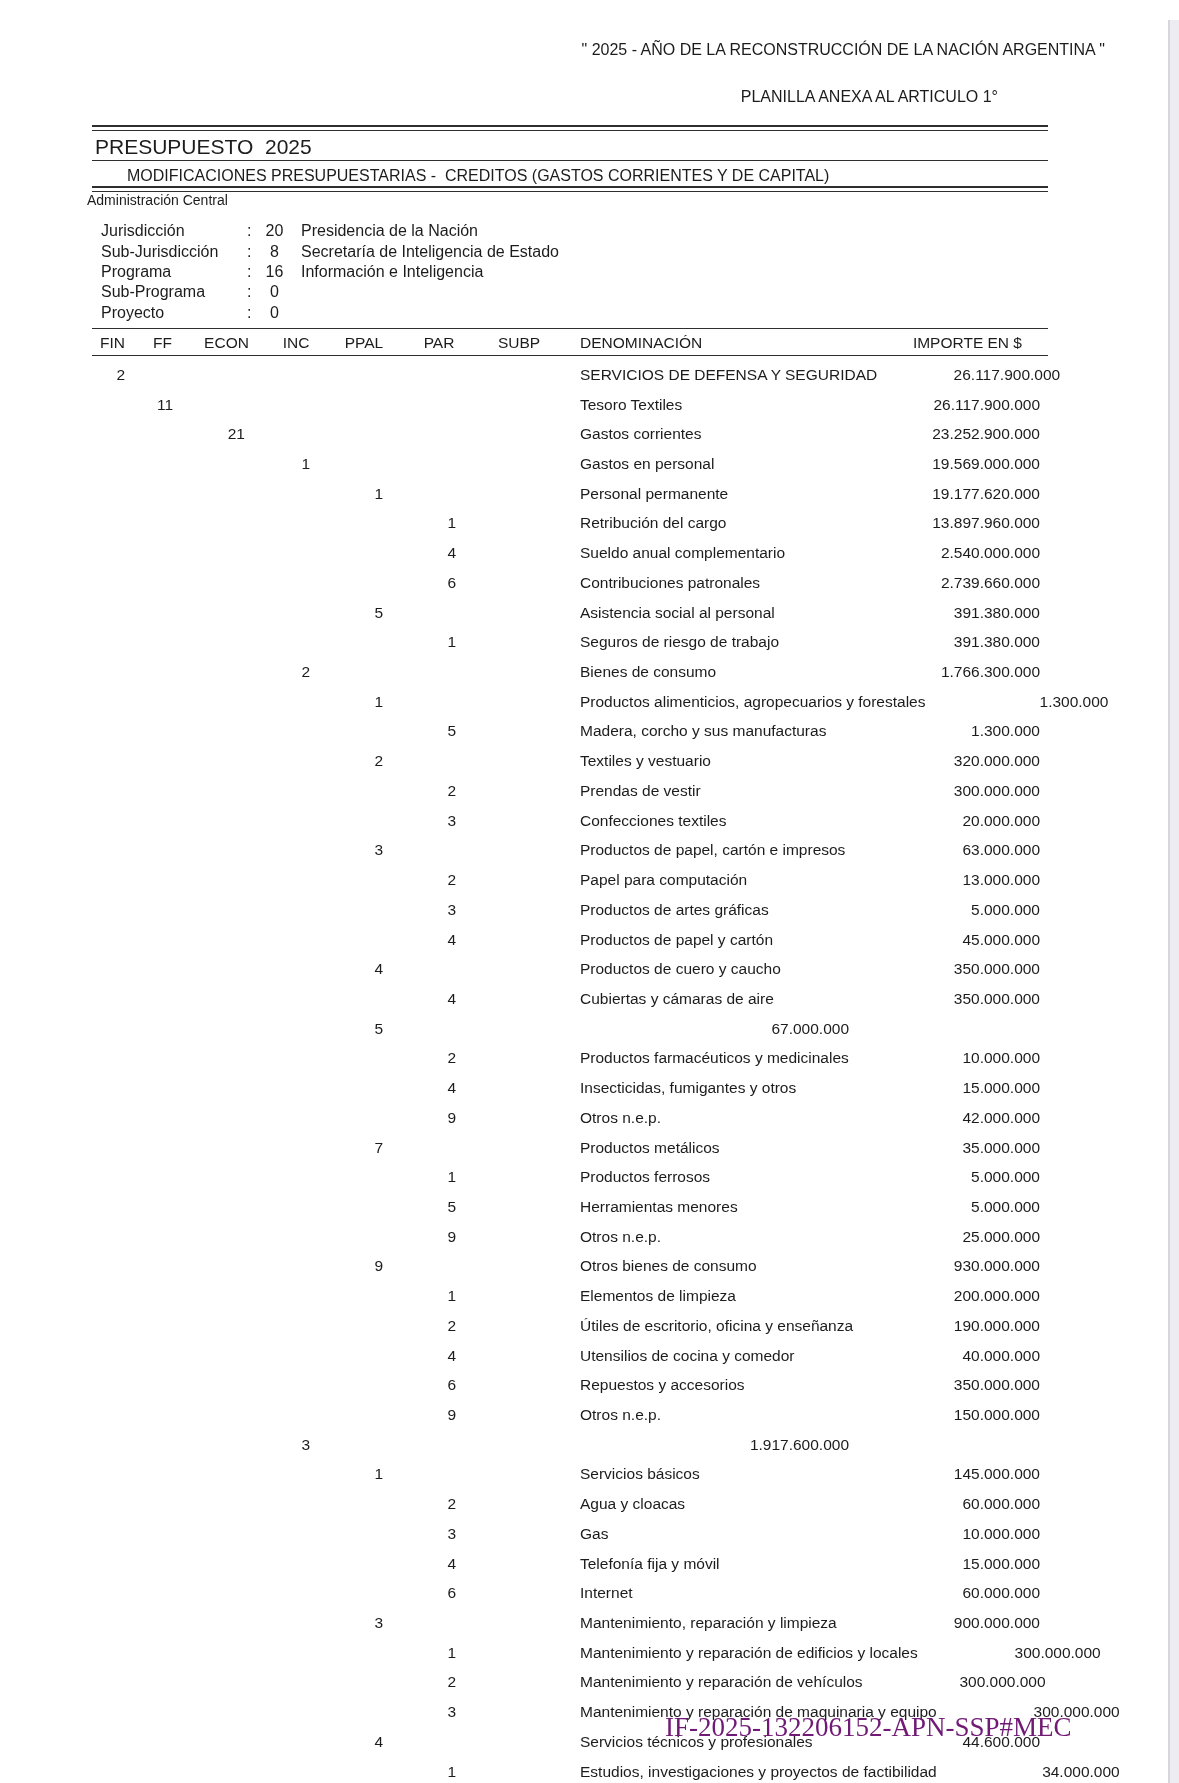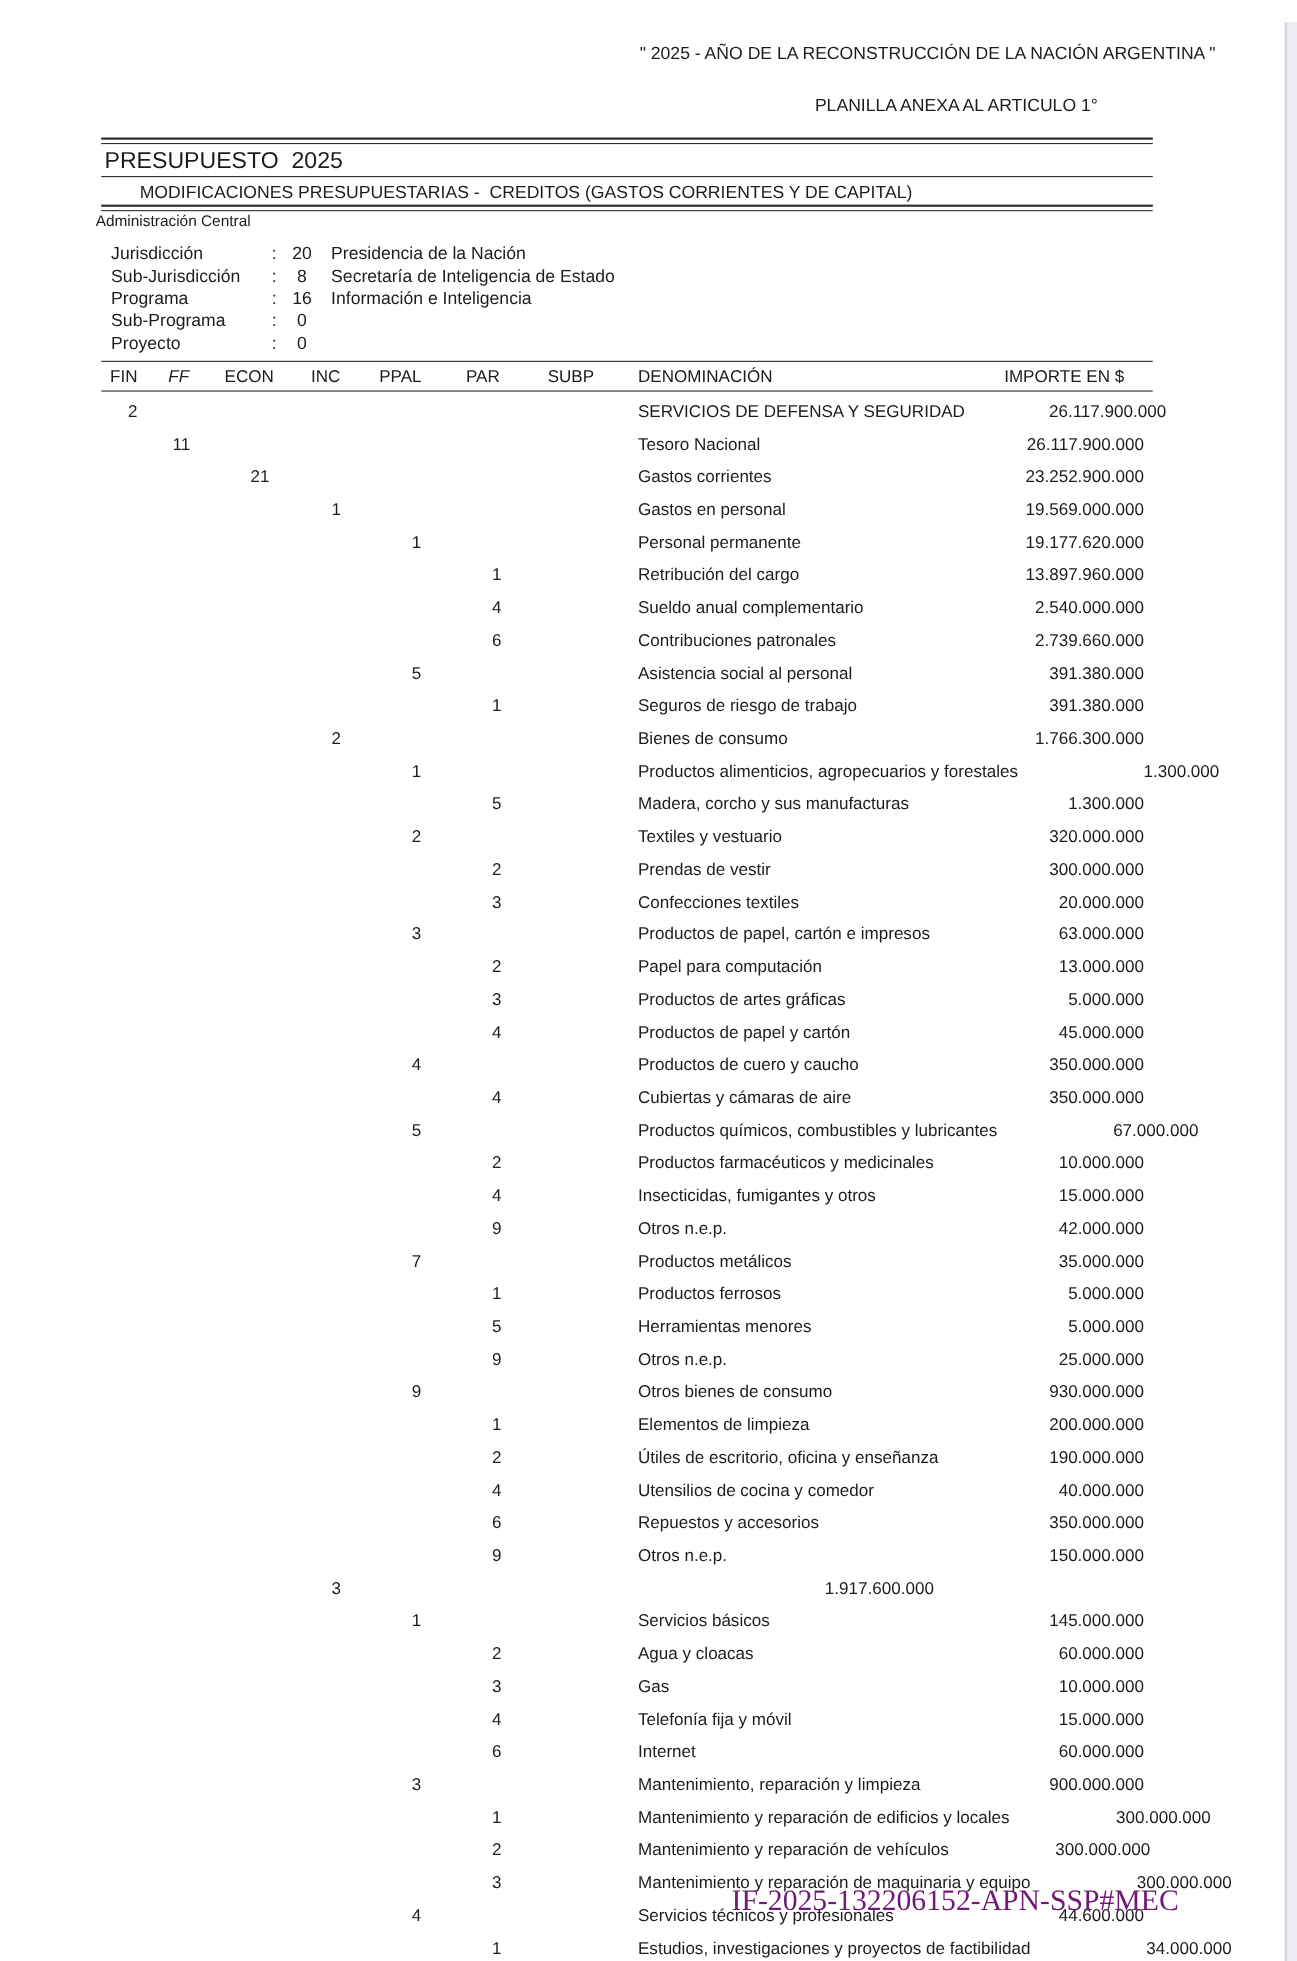--- a/index.html
+++ b/index.html
@@ -28,21 +28,21 @@
   .plabel{display:inline-block;width:146px;}
   .pcolon{display:inline-block;width:9px;text-align:left;}
   .pcode{display:inline-block;width:37px;text-align:center;}
   .pname{display:inline-block;margin-left:8px;}
   
   .tgrid{display:grid;grid-template-columns:35px 27px 51px 44px 52px 52px 52px 1fr 170px;gap:21px;}
   .thead{position:absolute;left:90px;top:331px;width:958px;height:23px;
          font-size:15.5px;align-items:center;}
   .thead span{text-align:center;position:relative;}
   .thead span:nth-child(1){left:5px;}
-  .thead span:nth-child(2){left:3px;font-style:italic;}
+  .thead span:nth-child(2){left:3px;}
   .thead span:nth-child(3){left:7px;}
   .thead span:nth-child(4){left:8px;}
   .thead span:nth-child(5){left:7px;}
   .thead span:nth-child(6){left:9px;}
   .thead span:nth-child(7){left:16px;}
   .thead .h-denom{text-align:left;padding-left:30px;left:0;}
   .thead .h-imp{text-align:right;padding-right:26px;left:0;}
   .tbody{position:absolute;left:90px;top:360px;width:958px;font-size:15.5px;}
   .trow{height:29.72px;align-items:center;}
   .cnum{text-align:right;}
@@ -131,21 +131,21 @@
   </div>
 
   <div class="trow tgrid">
     <span class="cnum"></span>
     <span class="cnum">11</span>
     <span class="cnum"></span>
     <span class="cnum"></span>
     <span class="cnum"></span>
     <span class="cnum"></span>
     <span class="cnum"></span>
-    <span class="cdenom">Tesoro Nacional</span>
+    <span class="cdenom">Tesoro Textiles</span>
     <span class="cimp">26.117.900.000</span>
   </div>
 
   <div class="trow tgrid">
     <span class="cnum"></span>
     <span class="cnum"></span>
     <span class="cnum">21</span>
     <span class="cnum"></span>
     <span class="cnum"></span>
     <span class="cnum"></span>
@@ -383,21 +383,20 @@
   </div>
 
   <div class="trow tgrid">
     <span class="cnum"></span>
     <span class="cnum"></span>
     <span class="cnum"></span>
     <span class="cnum"></span>
     <span class="cnum">5</span>
     <span class="cnum"></span>
     <span class="cnum"></span>
-    <span class="cdenom">Productos químicos, combustibles y lubricantes</span>
     <span class="cimp">67.000.000</span>
   </div>
 
   <div class="trow tgrid">
     <span class="cnum"></span>
     <span class="cnum"></span>
     <span class="cnum"></span>
     <span class="cnum"></span>
     <span class="cnum"></span>
     <span class="cnum">2</span>

